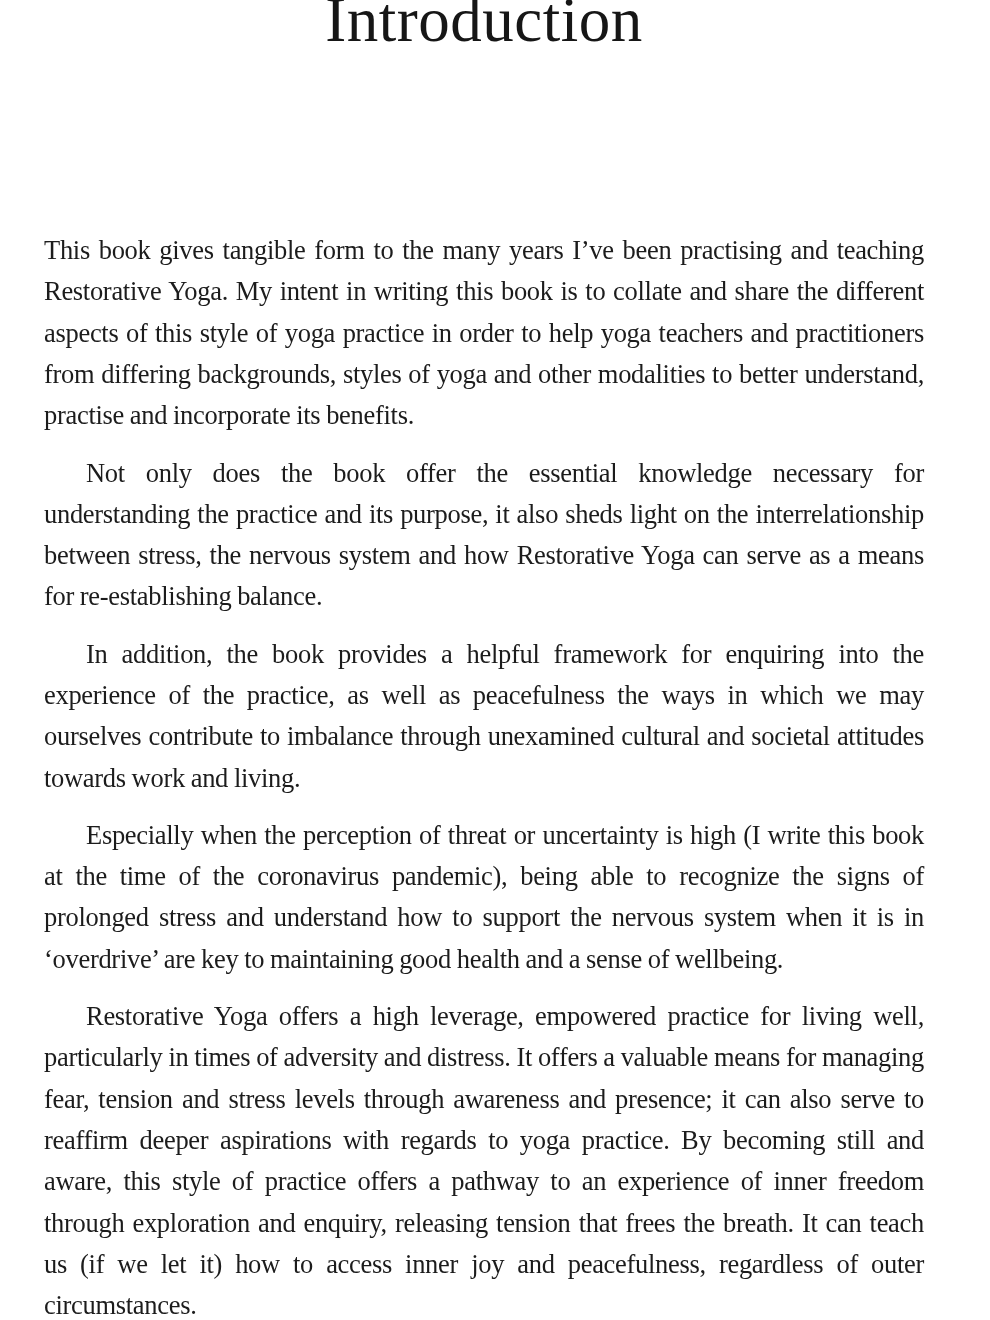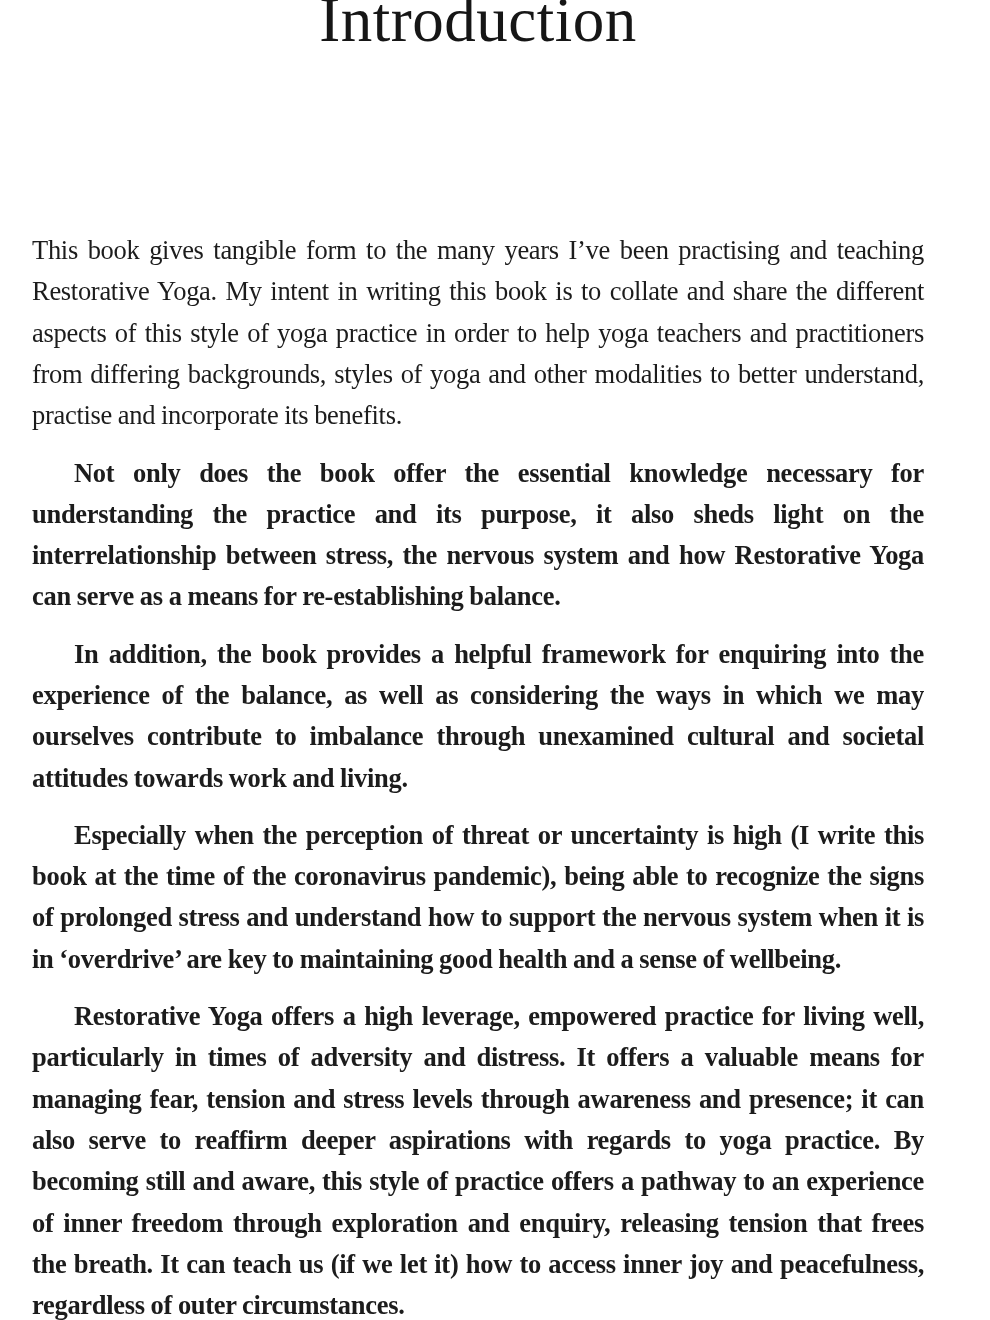--- a/index.html
+++ b/index.html
@@ -11,21 +11,21 @@
     height: 1320px;
     background: #ffffff;
     overflow: hidden;
     font-family: "Liberation Serif", "DejaVu Serif", serif;
     color: #1c1c1c;
   }
   .page {
     box-sizing: border-box;
     width: 990px;
     height: 1320px;
-    padding: 0 50px 0 16px;
+    padding: 0 50px 0 28px;
     overflow: hidden;
   }
   .chapter-title {
     font-family: "Liberation Serif", "DejaVu Serif", serif;
     font-weight: 400;
     font-size: 63px;
     line-height: 1.08;
     text-align: center;
     margin: -14px 0 0 0;
     letter-spacing: 0.5px;
@@ -40,39 +40,38 @@
     line-height: 41.3px;
     text-align: justify;
     letter-spacing: -0.3px;
     word-spacing: -0.5px;
     hyphens: auto;
     -webkit-hyphens: auto;
     color: #1c1c1c;
   }
   .body-text p + p {
     text-indent: 42px;
-    font-weight: bold;
   }
   .section-divider {
     width: 66px;
     height: 0;
     border-top: 3px solid #4a4a4a;
     margin: 38px auto 0 auto;
   }
 </style>
 </head>
 <body>
 
 <div class="page">
 
   <h1 class="chapter-title">Introduction</h1>
 
   <div class="body-text">
     <p>This book gives tangible form to the many years I’ve been practising and teaching Restorative Yoga. My intent in writing this book is to collate and share the different aspects of this style of yoga practice in order to help yoga teachers and practitioners from differing backgrounds, styles of yoga and other modalities to better understand, practise and incorporate its benefits.</p>
     <p>Not only does the book offer the essential knowledge necessary for understanding the practice and its purpose, it also sheds light on the interrelationship between stress, the nervous system and how Restorative Yoga can serve as a means for re-establishing balance.</p>
-    <p>In addition, the book provides a helpful framework for enquiring into the experience of the balance, as well as considering the ways in which we may ourselves contribute to imbalance through unexamined cultural and societal attitudes towards work and living.</p>
+    <p>In addition, the book provides a helpful framework for enquiring into the experience of the practice, as well as peacefulness the ways in which we may ourselves contribute to imbalance through unexamined cultural and societal attitudes towards work and living.</p>
     <p>Especially when the perception of threat or uncertainty is high (I write this book at the time of the coronavirus pandemic), being able to recognize the signs of prolonged stress and understand how to support the nervous system when it is in ‘overdrive’ are key to maintaining good health and a sense of wellbeing.</p>
     <p>Restorative Yoga offers a high leverage, empowered practice for living well, particularly in times of adversity and distress. It offers a valuable means for managing fear, tension and stress levels through awareness and presence; it can also serve to reaffirm deeper aspirations with regards to yoga practice. By becoming still and aware, this style of practice offers a pathway to an experience of inner freedom through exploration and enquiry, releasing tension that frees the breath. It can teach us (if we let it) how to access inner joy and peacefulness, regardless of outer circumstances.</p>
   </div>
 
   <div class="section-divider"></div>
 
 </div>
 
 </body></html>

